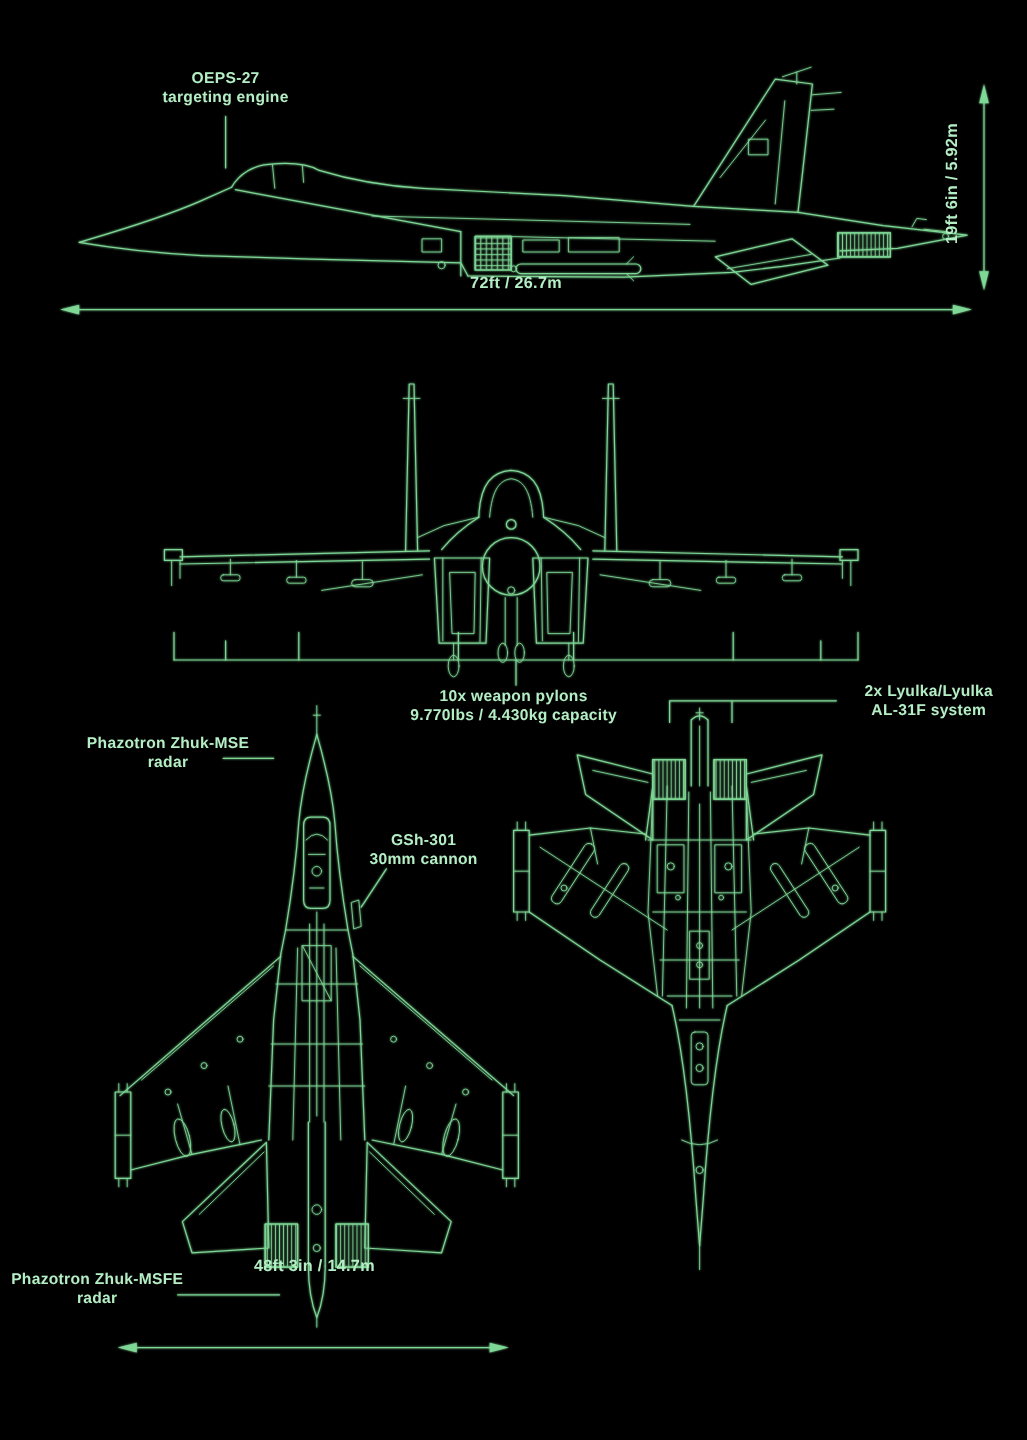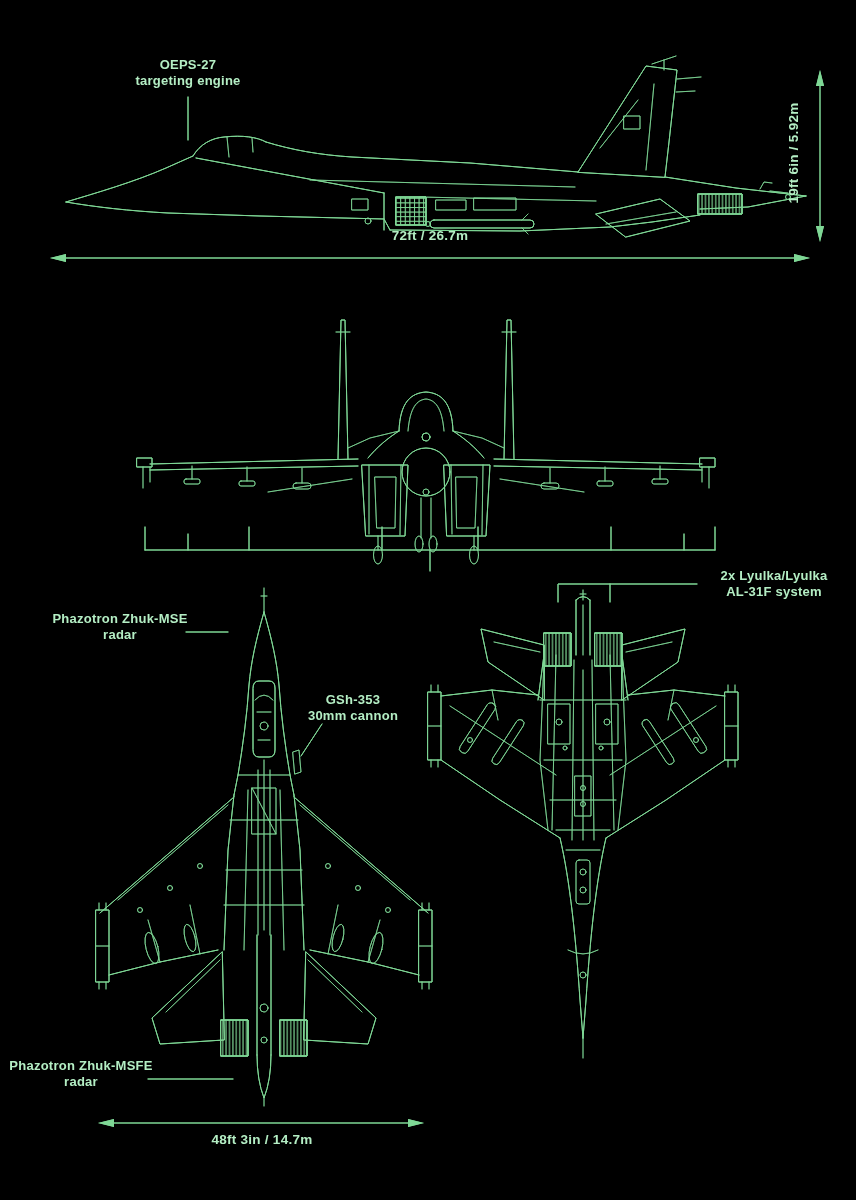--- a/index.html
+++ b/index.html
@@ -255,38 +255,42 @@
   </div>
 
   <div class="lbl dim rot" style="left:794px;top:153px">
     <span>19ft 6in / 5.92m</span>
   </div>
 
   <div class="lbl dim" style="left:430px;top:228px">
     <span>72ft / 26.7m</span>
   </div>
 
+  <div class="lbl" style="left:428px;top:572px">
+    <span>10x weapon pylons</span>
+    <span>9.770lbs / 4.430kg capacity</span>
+  </div>
 
   <div class="lbl" style="left:774px;top:568px">
     <span>2x Lyulka/Lyulka</span>
     <span>AL-31F system</span>
   </div>
 
-  <div class="lbl" style="left:120px;top:611px">
+  <div class="lbl" style="left:140px;top:611px">
     <span>Phazotron Zhuk-MSE</span>
     <span>radar</span>
   </div>
 
   <div class="lbl" style="left:353px;top:692px">
-    <span>GSh-353</span>
+    <span>GSh-301</span>
     <span>30mm cannon</span>
   </div>
 
   <div class="lbl" style="left:81px;top:1058px">
     <span>Phazotron Zhuk-MSFE</span>
     <span>radar</span>
   </div>
 
-  <div class="lbl dim" style="left:262px;top:1132px">
+  <div class="lbl dim" style="left:262px;top:1047px">
     <span>48ft 3in / 14.7m</span>
   </div>
 
 </div>
 
 </body></html>

